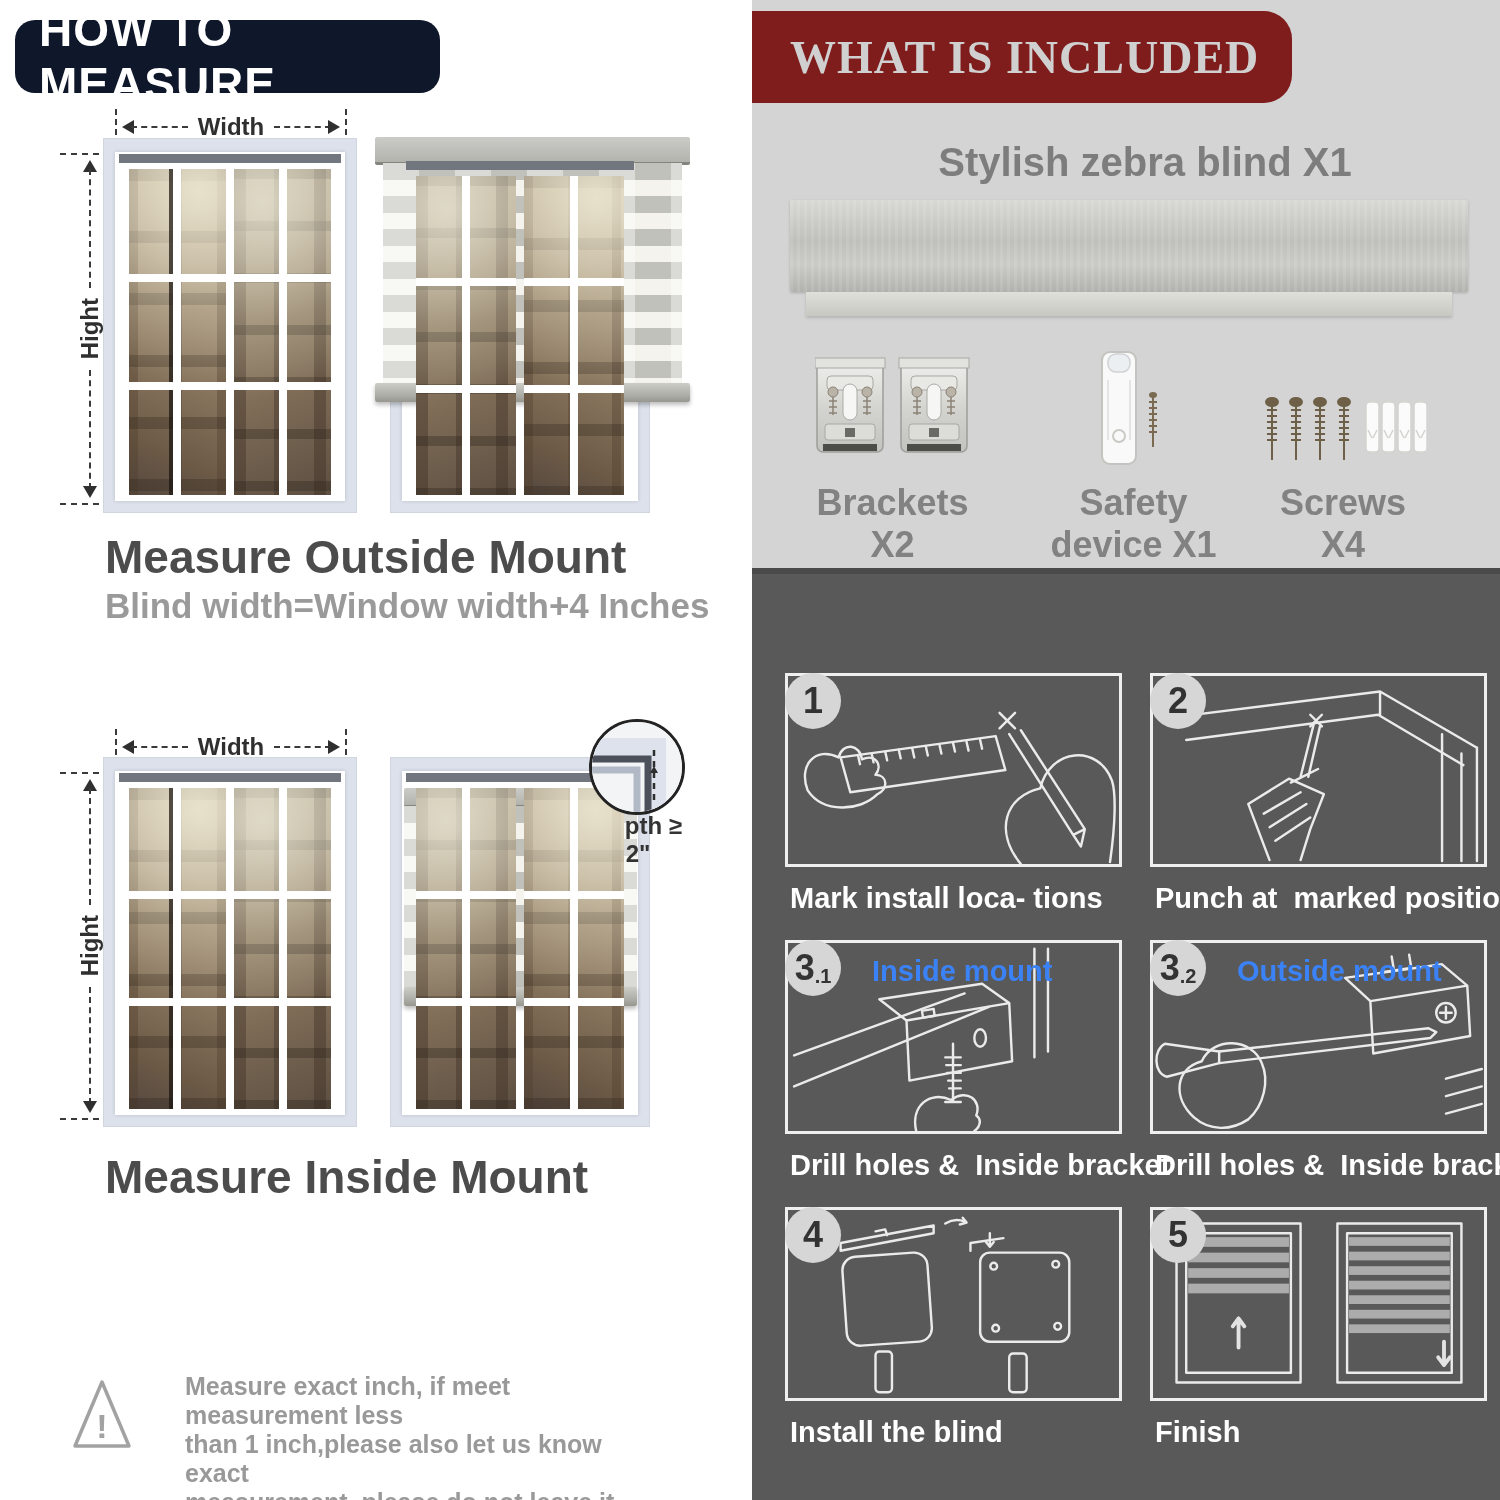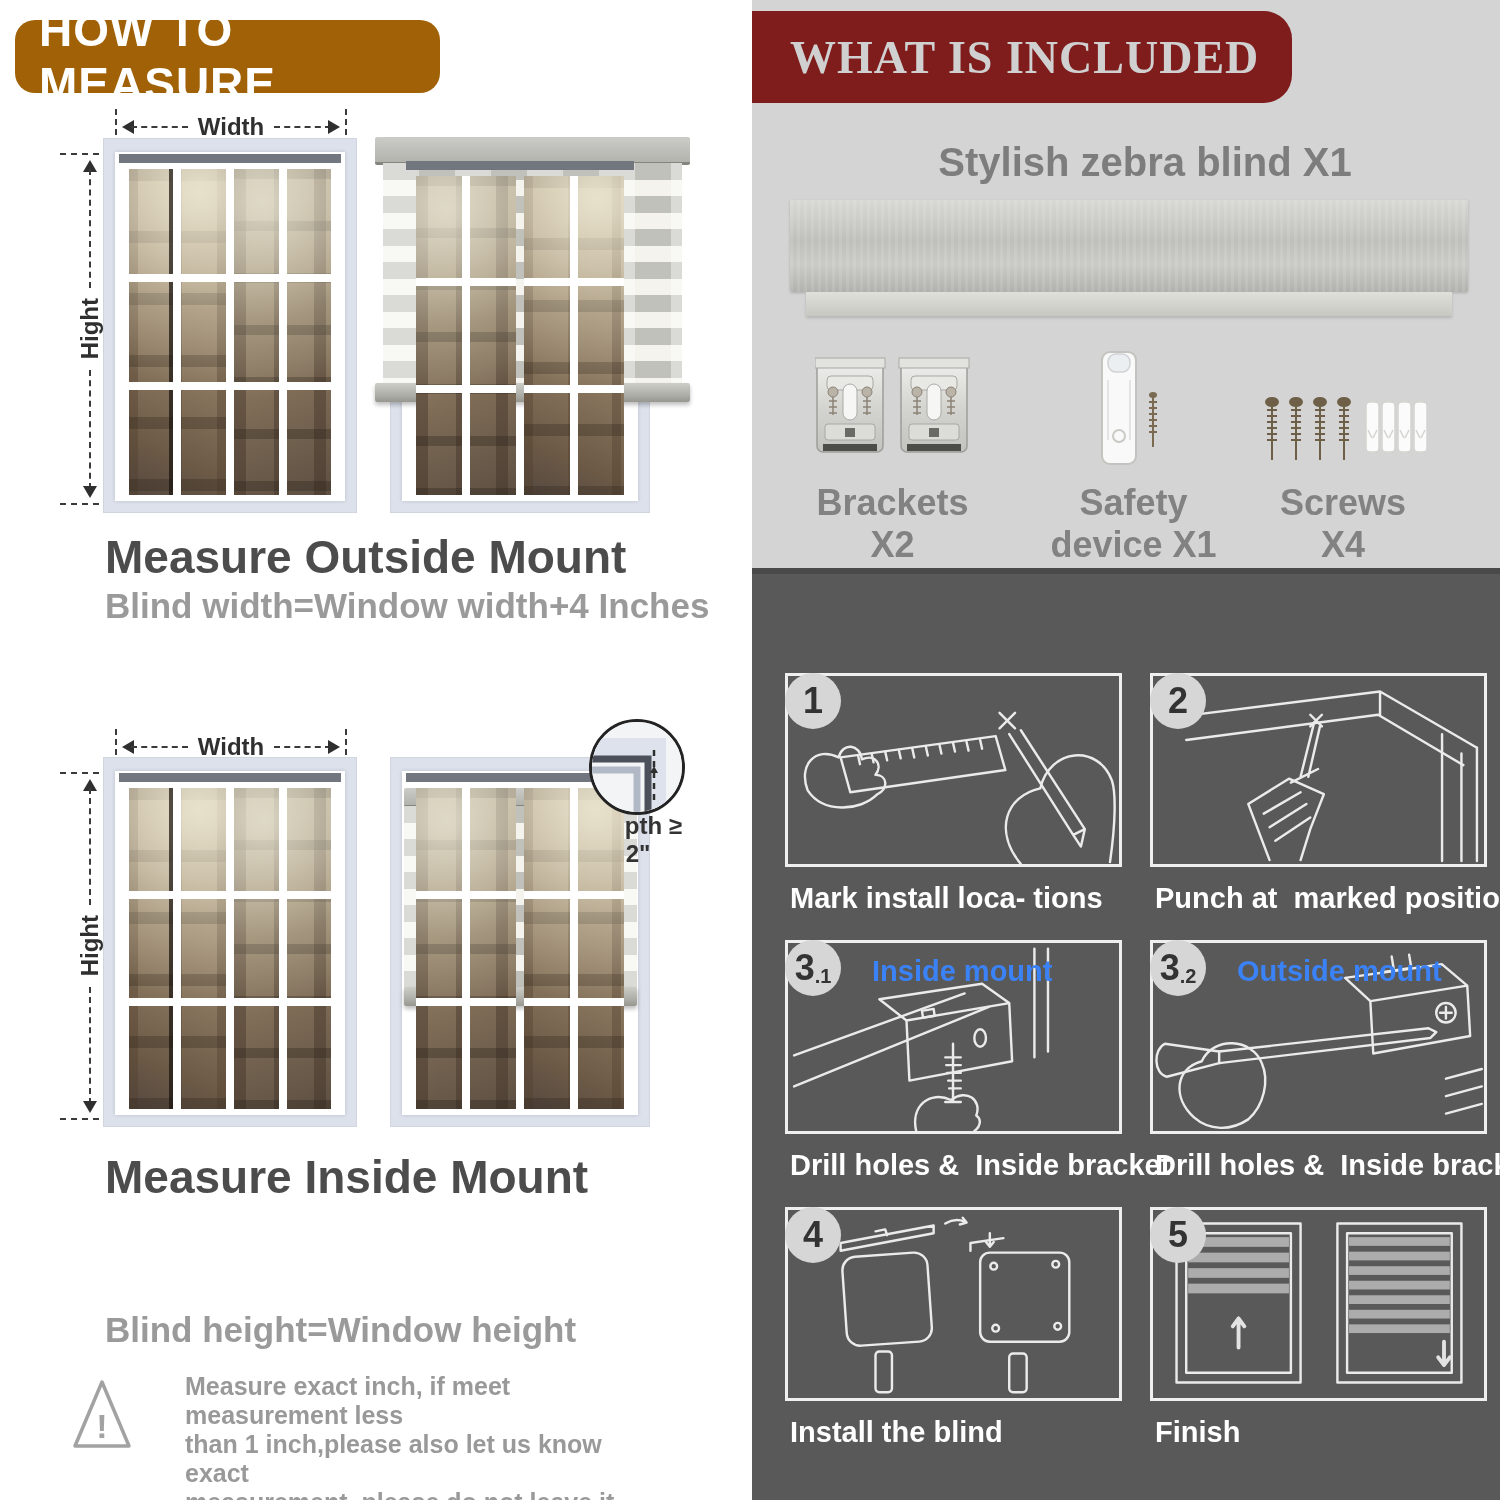--- a/index.html
+++ b/index.html
@@ -1,21 +1,21 @@
 <!DOCTYPE html>
 <html><head>
 <meta charset="utf-8">
 <style>
   html,body{margin:0;padding:0;background:#fff;}
   .canvas{position:relative;width:1500px;height:1500px;background:#ffffff;overflow:hidden;
           font-family:"Liberation Sans",sans-serif;}
   .abs{position:absolute;}
 
   
-  .pill-left{position:absolute;left:15px;top:20px;width:425px;height:73px;background:#a16207;
+  .pill-left{position:absolute;left:15px;top:20px;width:425px;height:73px;background:#0f172a;
              border-radius:20px;display:flex;align-items:center;}
   .pill-left span{color:#ffffff;font-size:46px;font-weight:700;padding-left:24px;letter-spacing:1px;}
 
   
   .hmeasure{position:absolute;height:36px;display:flex;align-items:center;}
   .hmeasure .dash{flex:1;border-top:2px dashed #3a3a3a;height:0;}
   .hmeasure .mlabel{font-size:24px;font-weight:700;color:#2f2f2f;margin:0 10px;white-space:nowrap;}
   .ah-l{width:0;height:0;border:7px solid transparent;border-right:12px solid #2f2f2f;margin-right:-3px;}
   .ah-r{width:0;height:0;border:7px solid transparent;border-left:12px solid #2f2f2f;margin-left:-3px;}
   .tick{position:absolute;top:0;bottom:0;border-left:2px dashed #3a3a3a;width:0;}
@@ -209,21 +209,20 @@
       <rect x="56" y="16" width="18" height="74" fill="#dde2ec"></rect>
       <path d="M0 37 H56 V90" fill="none" stroke="#4b505a" stroke-width="7"></path>
       <path d="M0 48 H45 V90" fill="none" stroke="#b2b9c6" stroke-width="7"></path>
       <path d="M62 28 V80" fill="none" stroke="#2e2e2e" stroke-width="2.5" stroke-dasharray="6 5"></path>
       <path d="M62 44 l-4 7 h8 Z" fill="#2e2e2e"></path>
     </svg>
   </div>
   <div class="depth-label" style="left:586px;top:812px;width:104px;">Depth ≥ 2"</div>
 
   <div class="t-title" style="left:105px;top:1150px;">Measure Inside Mount</div>
-  <div class="t-line" style="left:105px;top:1310px;">Blind height=Window height</div>
 
   <svg class="abs" style="left:70px;top:1374px;" width="64" height="80" viewBox="0 0 64 80">
     <path d="M32 8 L59 72 L5 72 Z" fill="none" stroke="#a2a2a2" stroke-width="3.5" stroke-linejoin="round"></path>
     <text x="32" y="64" text-anchor="middle" font-size="34" font-weight="bold" fill="#a2a2a2" font-family="Liberation Sans, sans-serif">!</text>
   </svg>
   <div class="note-text" style="left:185px;top:1372px;width:480px;">Measure exact inch, if meet measurement less
 than 1 inch,please also let us know exact
 measurement, please do not leave it</div>
 
   <div class="panel-light"></div>

